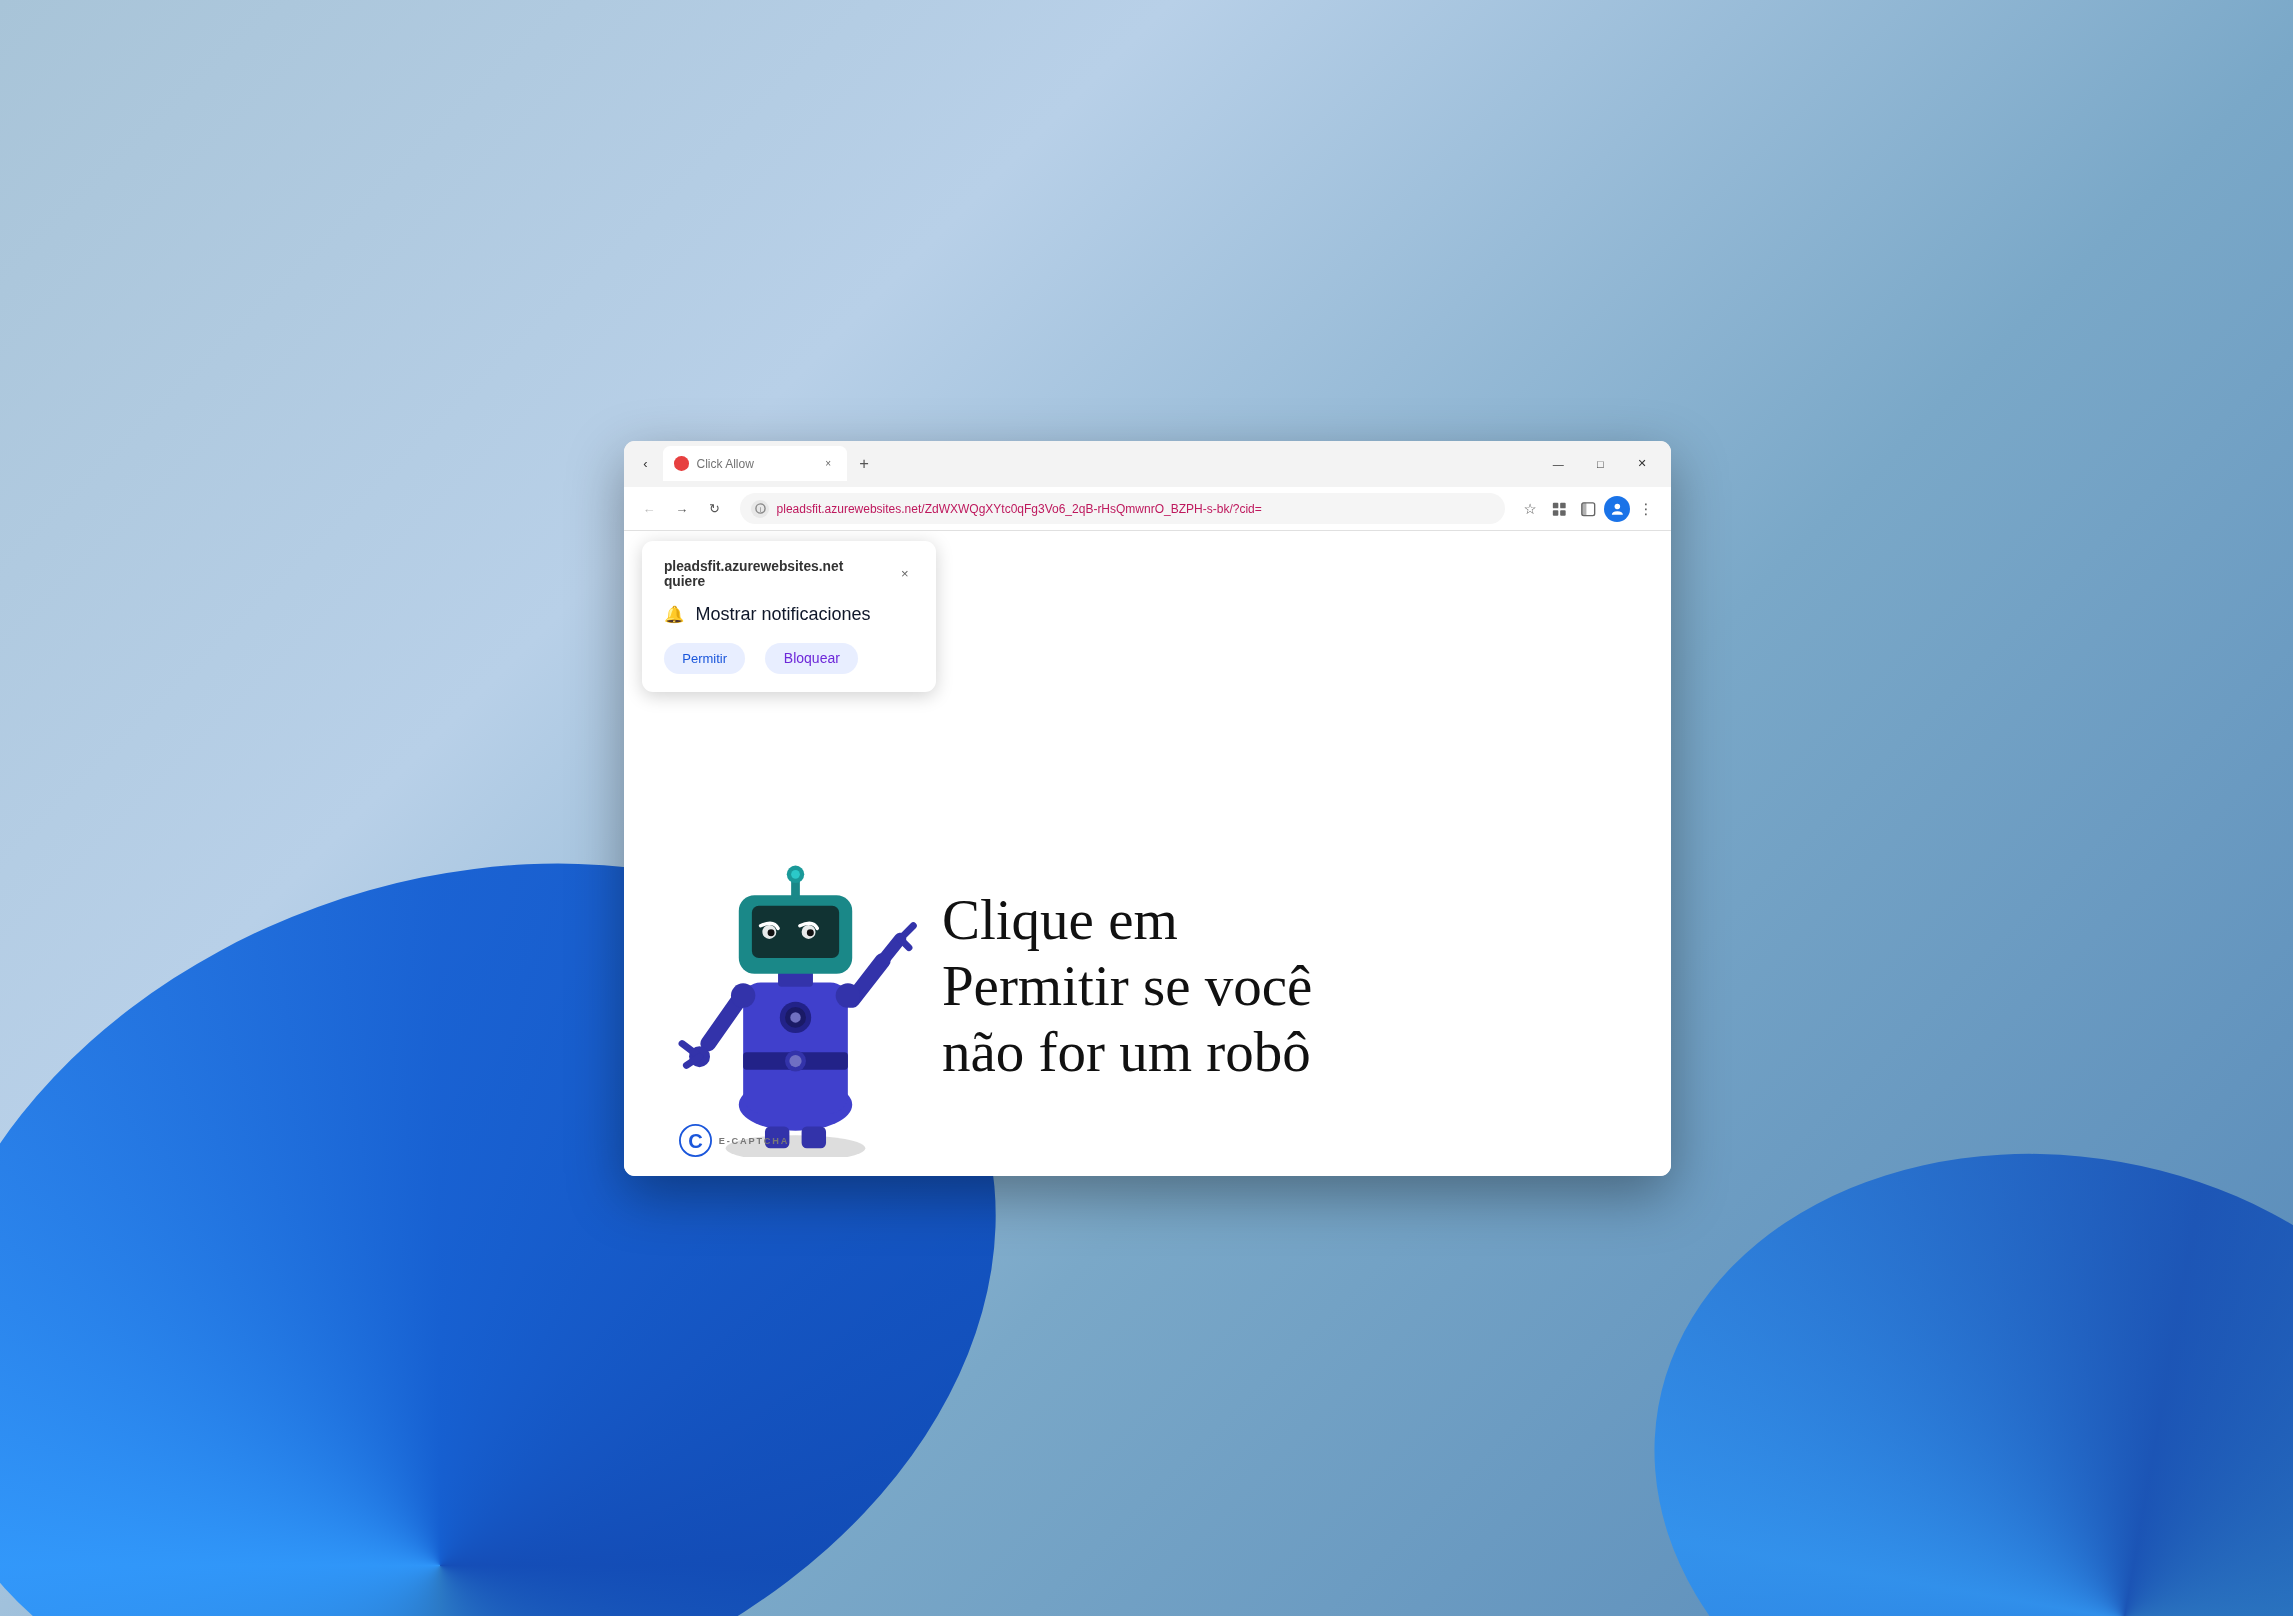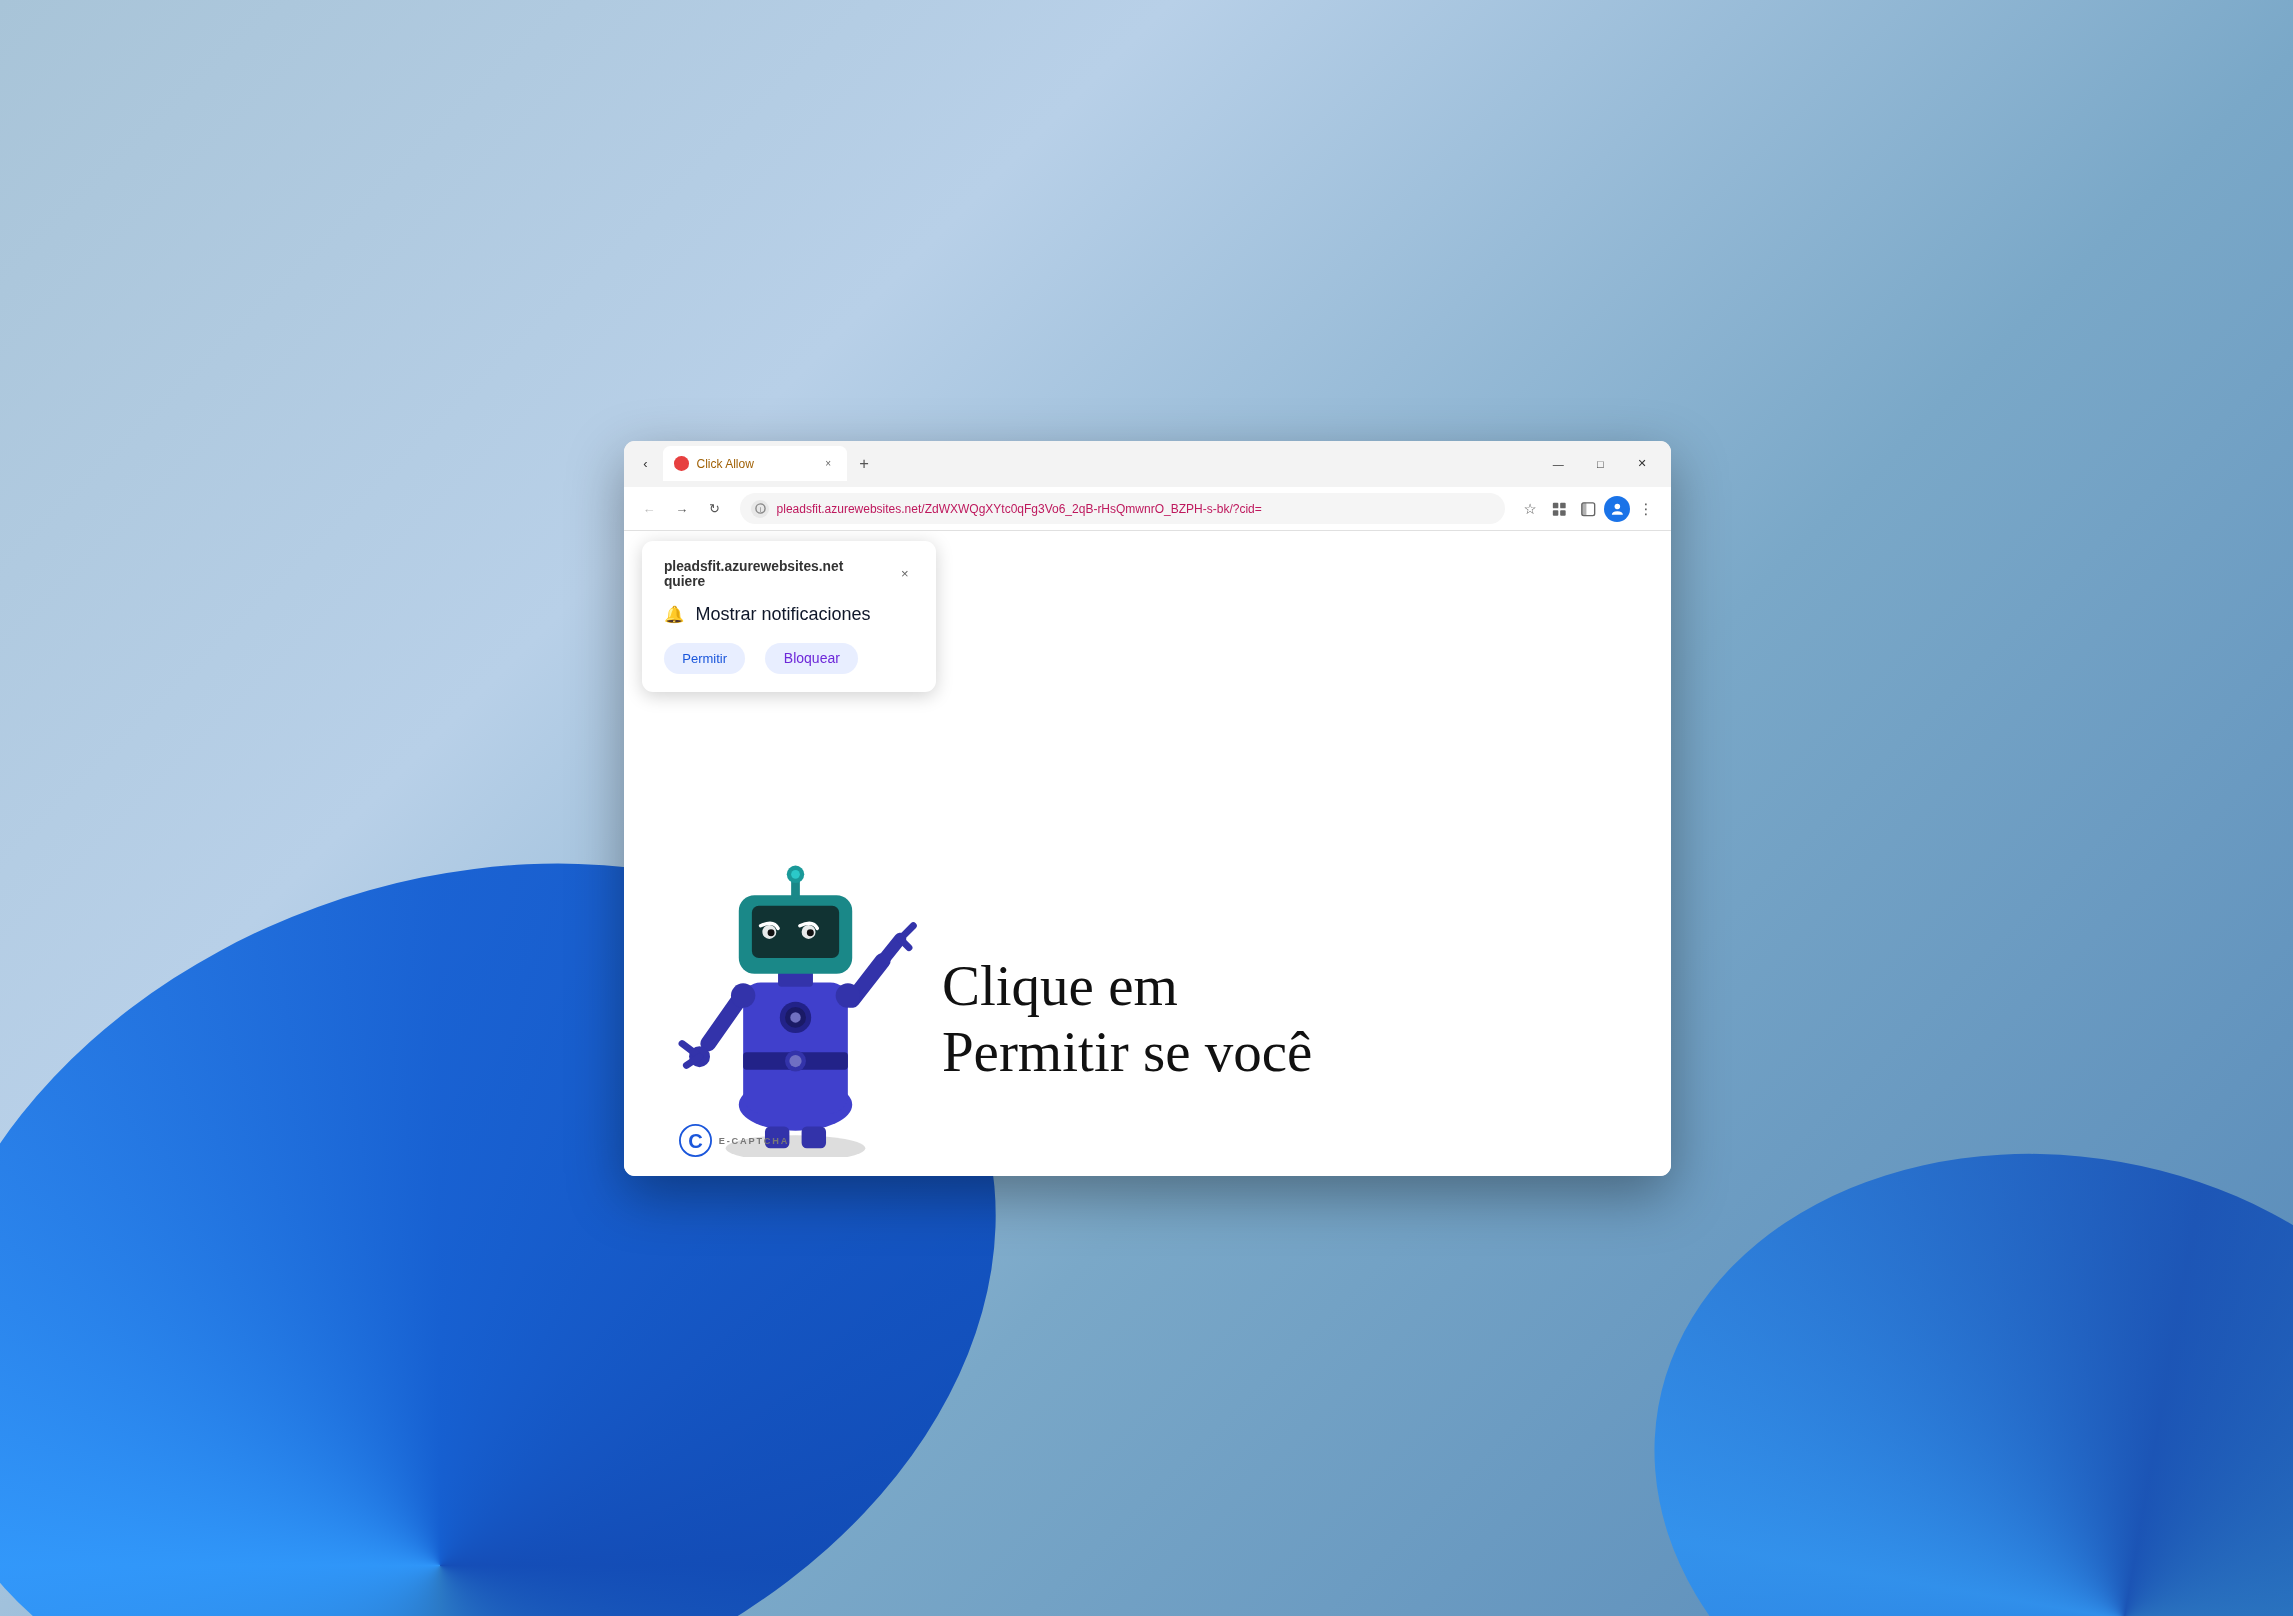--- a/index.html
+++ b/index.html
@@ -104,21 +104,21 @@
     .tab-favicon {
       width: 14.7px;
       height: 14.7px;
       border-radius: 50%;
       background: #e74040;
       flex-shrink: 0;
     }
 
     .tab-title {
       font-size: 12px;
-      color: #a16207;
+      color: #737373;
       flex: 1;
       white-space: nowrap;
       overflow: hidden;
       text-overflow: ellipsis;
     }
 
     .tab-close {
       width: 16.5px;
       height: 16.5px;
       border-radius: 50%;
@@ -516,20 +516,21 @@
 
           <circle cx="80" cy="215" r="14" fill="#3333aa"></circle>
 
           <circle cx="200" cy="215" r="14" fill="#3333aa"></circle>
         </svg>
       </div>
 
       <div class="captcha-text-block" style="padding-bottom: 73px;">
         <div class="main-text">Clique em</div>
         <div class="main-text">Permitir se você</div>
+        <div class="main-text">não for um robô</div>
       </div>
     </div>
 
     <div style="position: absolute; bottom: 18.4px; left: 55px; display: flex; align-items: center; gap: 7.3px;">
       <svg width="33" height="33" viewBox="0 0 36 36">
         <circle cx="18" cy="18" r="17" fill="none" stroke="#1a56db" stroke-width="2"></circle>
         <text x="18" y="26" text-anchor="middle" font-size="22" font-weight="bold" fill="#1a56db" font-family="Arial">C</text>
       </svg>
       <span style="font-size: 9.2px; color: #777; letter-spacing: 1.8px; font-weight: 600;">E-CAPTCHA</span>
     </div>

